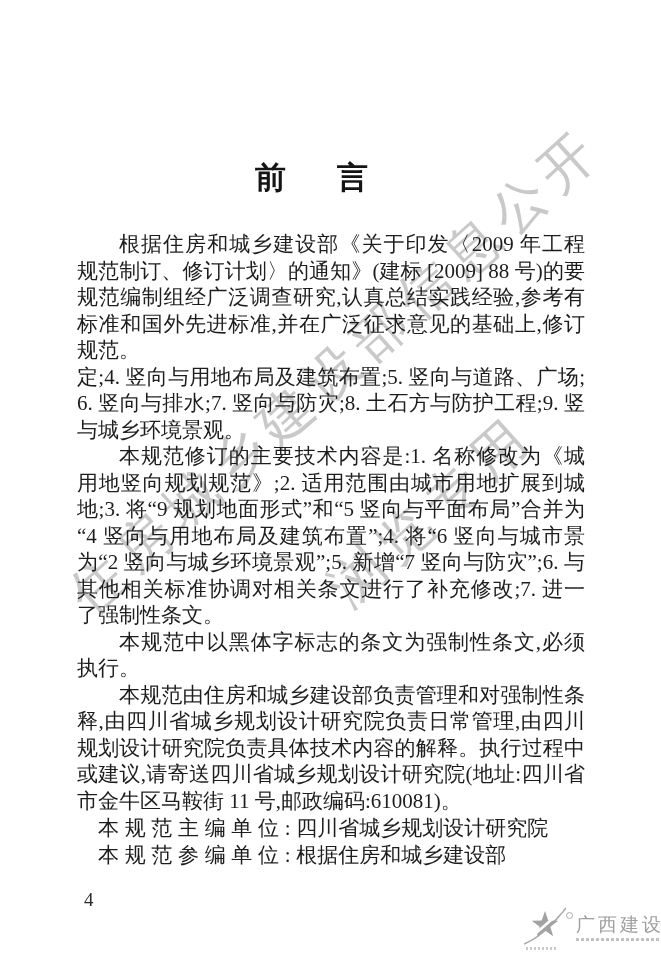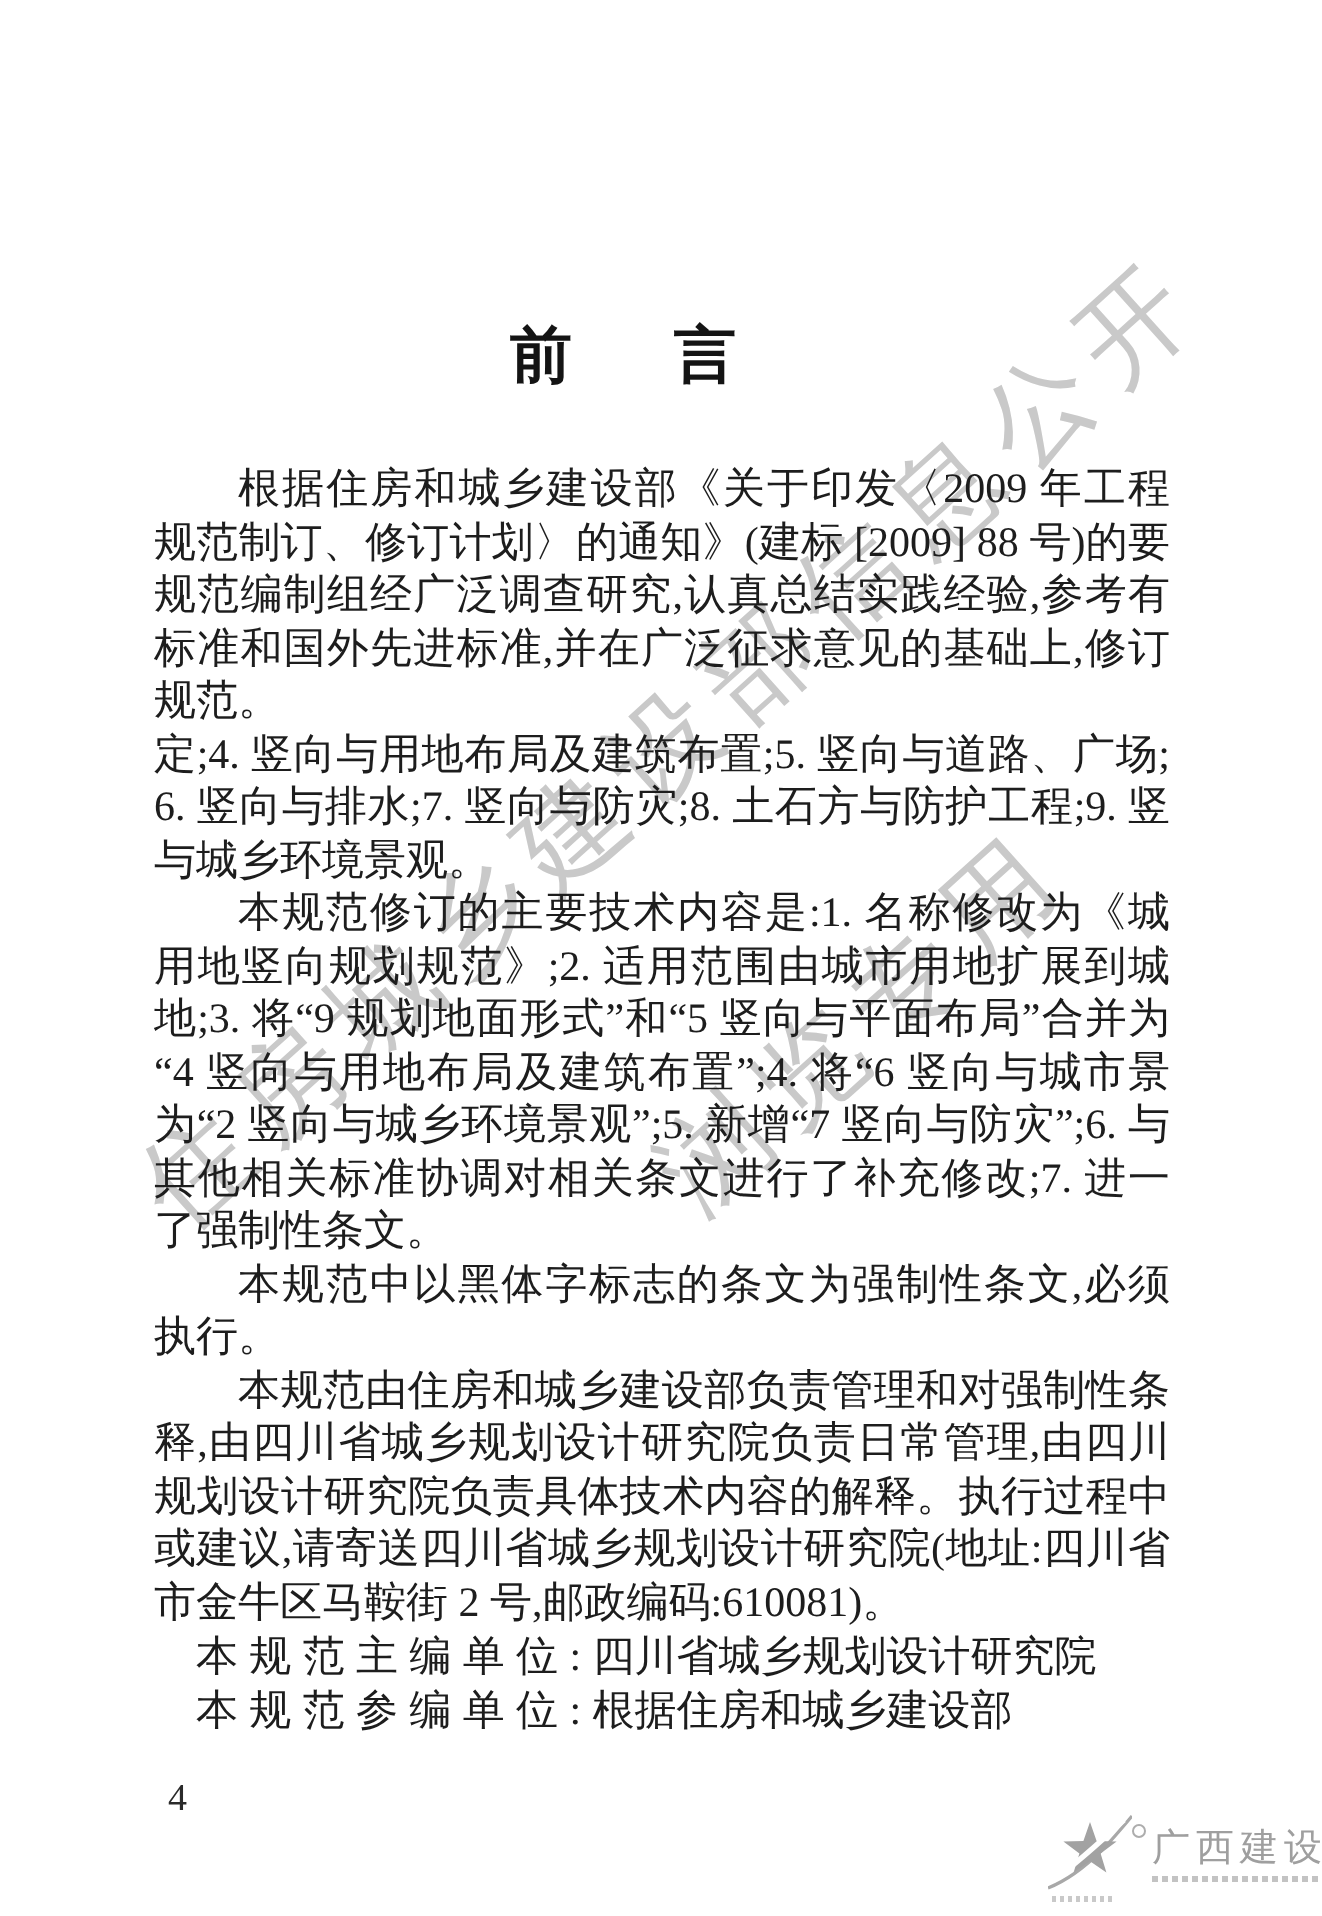--- a/index.html
+++ b/index.html
@@ -78,21 +78,21 @@
         <div class="line">“4 竖向与用地布局及建筑布置”;4. 将“6 竖向与城市景观”调</div>
         <div class="line">为“2 竖向与城乡环境景观”;5. 新增“7 竖向与防灾”;6. 与</div>
         <div class="line">其他相关标准协调对相关条文进行了补充修改;7. 进一步明确</div>
         <div class="line last">了强制性条文。</div>
         <div class="line first">本规范中以黑体字标志的条文为强制性条文,必须严格</div>
         <div class="line last">执行。</div>
         <div class="line first">本规范由住房和城乡建设部负责管理和对强制性条文的解</div>
         <div class="line">释,由四川省城乡规划设计研究院负责日常管理,由四川省城乡</div>
         <div class="line">规划设计研究院负责具体技术内容的解释。执行过程中如有意见</div>
         <div class="line">或建议,请寄送四川省城乡规划设计研究院(地址:四川省成都</div>
-        <div class="line last">市金牛区马鞍街 2 号,邮政编码:610081)。</div>
+        <div class="line last">市金牛区马鞍街 11 号,邮政编码:610081)。</div>
       </div>
 
     <div class="editors">
       <div class="editor-line">
         <span class="editor-label">本规范主编单位:</span><span>四川省城乡规划设计研究院</span>
       </div>
       <div class="editor-line">
         <span class="editor-label">本规范参编单位:</span><span>根据住房和城乡建设部</span>
       </div>
     </div>

